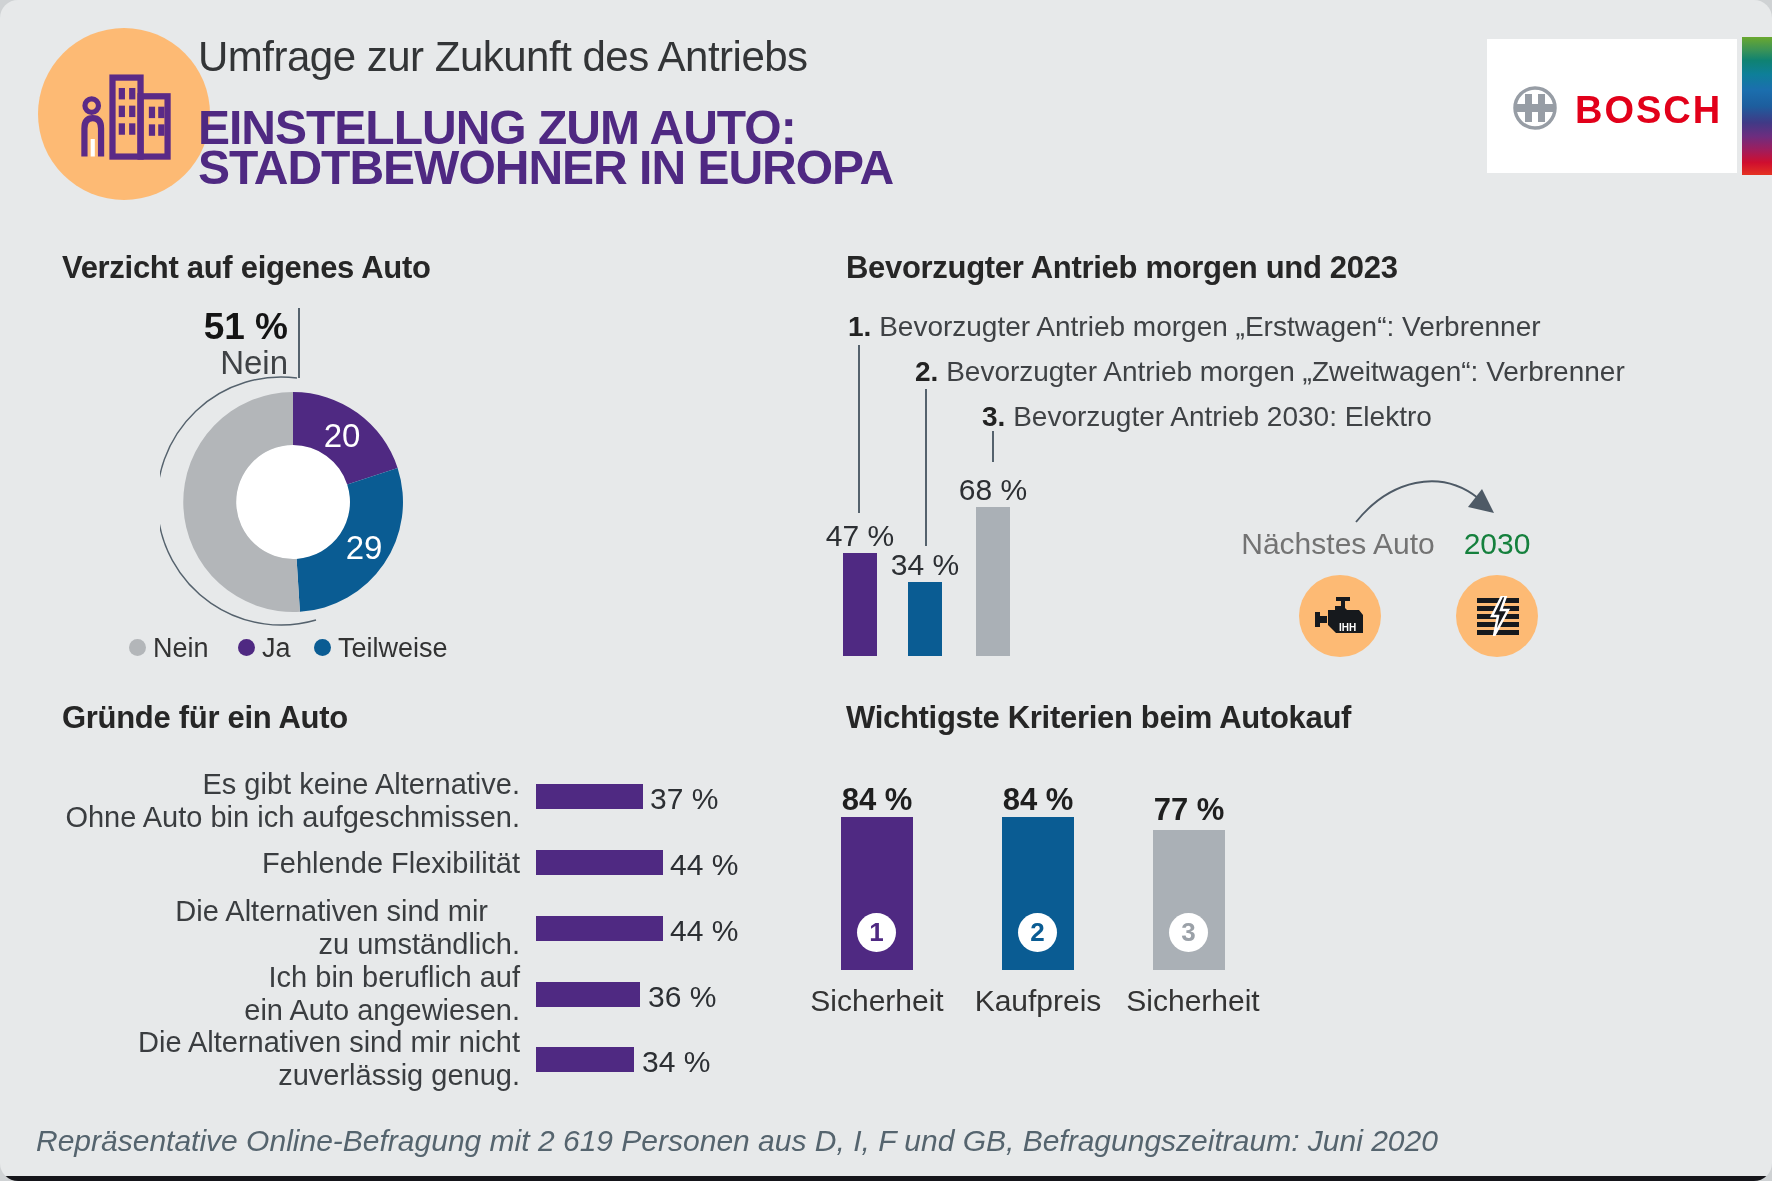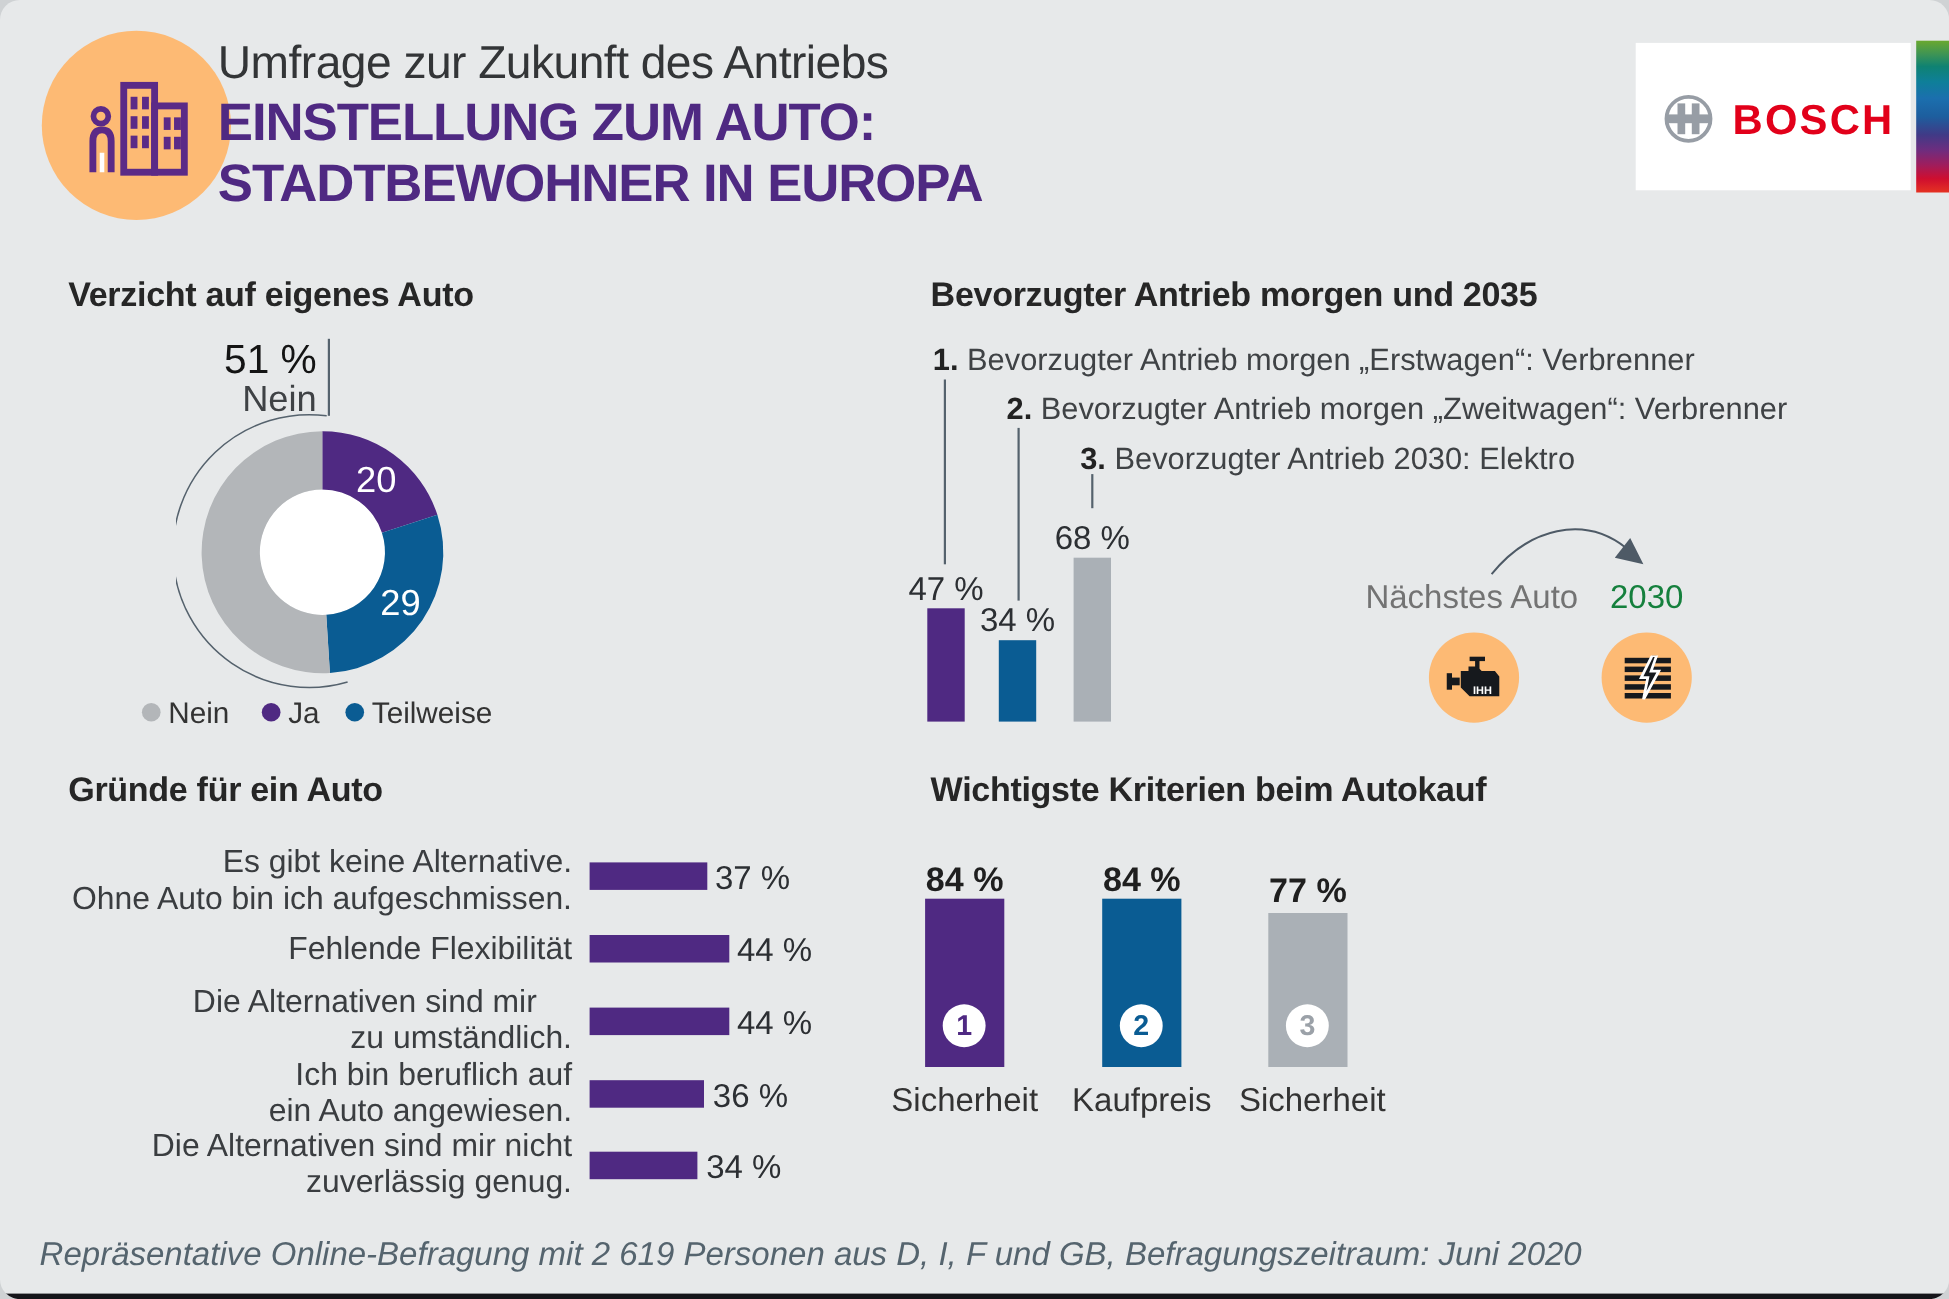--- a/index.html
+++ b/index.html
@@ -5,21 +5,21 @@
   html,body{margin:0;padding:0;background:#cfd2d4;}
   .canvas{position:relative;width:1772px;height:1181px;background:#e7e9ea;overflow:hidden;
           font-family:"Liberation Sans","DejaVu Sans",sans-serif;border-radius:18px;}
   .abs{position:absolute;}
   .h1sub{font-size:42px;color:#333537;letter-spacing:-0.5px;}
   .h1{font-size:48px;font-weight:bold;color:#4f2982;letter-spacing:-1px;}
   .h2{font-size:31px;font-weight:bold;color:#262626;letter-spacing:-0.3px;}
   .body-txt{font-size:28px;color:#3f4245;}
   .pct{font-size:30px;color:#2c2f33;}
   .pct-big{font-size:31px;font-weight:bold;color:#1f1f1f;}
-  .callout-val{font-size:37px;font-weight:normal;color:#141414;text-align:right;}
+  .callout-val{font-size:37px;font-weight:bold;color:#141414;text-align:right;}
   .callout-lbl{font-size:33px;color:#3f4245;text-align:right;}
   .legend-lbl{font-size:27px;color:#333;}
   .dot{width:17px;height:17px;border-radius:50%;}
   .vline{width:2px;background:#55626d;}
   .reason-lbl{font-size:29px;color:#3a3d40;text-align:center;line-height:33px;white-space:nowrap;}
   .hbar{height:25px;background:#4f2982;}
   .vbar{width:34px;}
   .bigbar{width:72px;}
   .rank-circle{width:39px;height:39px;border-radius:50%;background:#fff;display:flex;
                align-items:center;justify-content:center;font-size:26px;font-weight:bold;}
@@ -57,21 +57,21 @@
         <rect x="72" y="43" width="6" height="11"></rect>
           <rect x="81" y="43" width="6" height="11"></rect>
         <rect x="72" y="60" width="6" height="11"></rect>
           <rect x="81" y="60" width="6" height="11"></rect>
       </g>
       <line x1="18" y1="74" x2="18" y2="91" stroke="#ffffff" stroke-width="4"></line>
     </svg>
   </div>
 
   <div class="abs h1sub" style="left:198px;top:33px;">Umfrage zur Zukunft des Antriebs</div>
-  <div class="abs h1" style="left:198px;top:84px;">EINSTELLUNG ZUM AUTO:</div>
+  <div class="abs h1" style="left:198px;top:100px;">EINSTELLUNG ZUM AUTO:</div>
   <div class="abs h1" style="left:198px;top:140px;">STADTBEWOHNER IN EUROPA</div>
 
   <div class="abs bosch-box" style="left:1487px;top:39px;width:250px;height:134px;">
     <svg class="abs" style="left:24px;top:45px;" width="48" height="48" viewBox="0 0 48 48">
       <circle cx="24" cy="24" r="20" fill="none" stroke="#979da5" stroke-width="3.5"></circle>
       <rect x="5" y="20" width="38" height="8" fill="#979da5"></rect>
       <rect x="14" y="10" width="7" height="28" fill="#979da5"></rect>
       <rect x="27" y="10" width="7" height="28" fill="#979da5"></rect>
     </svg>
     <div class="abs bosch-word" style="left:88px;top:50px;">BOSCH</div>
@@ -96,21 +96,21 @@
   <div class="abs center" style="left:320px;top:417px;width:44px;font-size:33px;color:#fff;">20</div>
   <div class="abs center" style="left:342px;top:529px;width:44px;font-size:33px;color:#fff;">29</div>
 
   <div class="abs dot" style="left:129px;top:639px;background:#b3b6b9;"></div>
   <div class="abs legend-lbl" style="left:153px;top:633px;">Nein</div>
   <div class="abs dot" style="left:238px;top:639px;background:#4f2982;"></div>
   <div class="abs legend-lbl" style="left:262px;top:633px;">Ja</div>
   <div class="abs dot" style="left:314px;top:639px;background:#0a5c93;"></div>
   <div class="abs legend-lbl" style="left:338px;top:633px;">Teilweise</div>
 
-  <div class="abs h2" style="left:846px;top:250px;">Bevorzugter Antrieb morgen und 2035</div>
+  <div class="abs h2" style="left:846px;top:250px;">Bevorzugter Antrieb morgen und 2023</div>
 
   <div class="abs body-txt" style="left:848px;top:311px;">
     <span class="num">1.</span>
     <span>Bevorzugter Antrieb morgen „Erstwagen“: Verbrenner</span>
   </div>
   <div class="abs body-txt" style="left:915px;top:356px;">
     <span class="num">2.</span>
     <span>Bevorzugter Antrieb morgen „Zweitwagen“: Verbrenner</span>
   </div>
   <div class="abs body-txt" style="left:982px;top:401px;">

